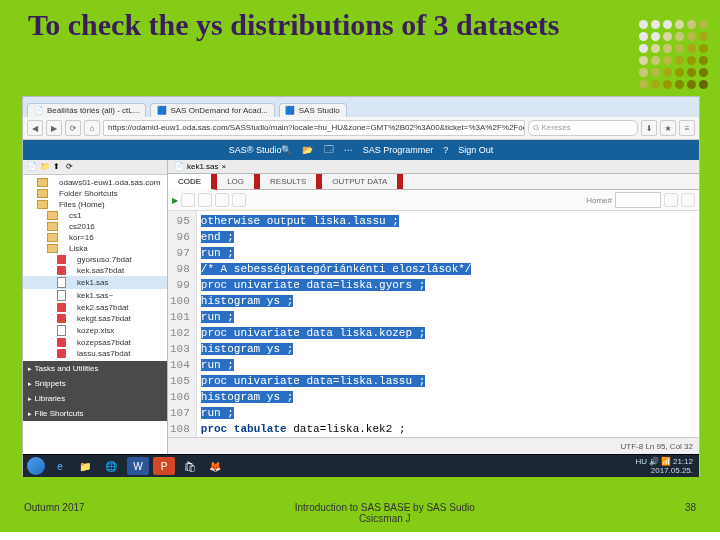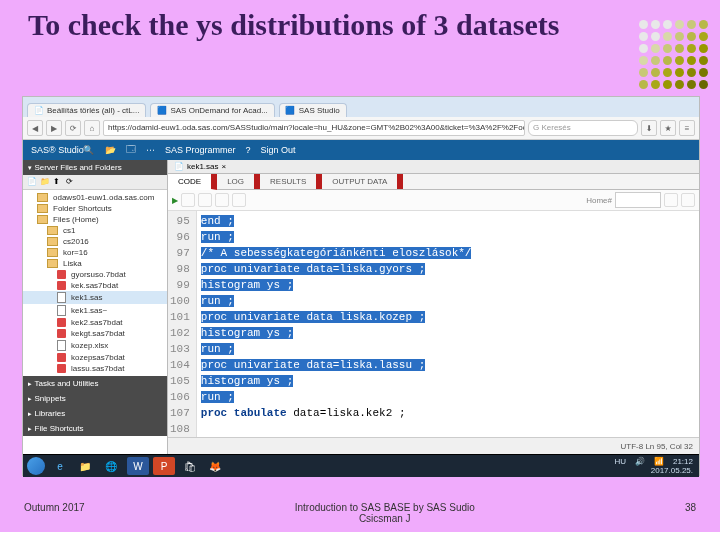--- a/index.html
+++ b/index.html
@@ -1,37 +1,37 @@
 <!DOCTYPE html>
 <html><head>
 <meta charset="utf-8">
 <style>
 html,body{margin:0;padding:0;font-family:Arial,Helvetica,sans-serif;background:#fff;width:720px;height:540px;overflow:hidden}
-.slide{position:relative;width:720px;height:532px;background:#f0abfc}
+.slide{position:relative;width:720px;height:532px;background:#84cc16}
 .title{position:absolute;left:28px;top:8px;font-family:Georgia,'Times New Roman',serif;font-size:30px;font-weight:bold;color:#3b1d5c;line-height:1.15}
 .dots{position:absolute;right:12px;top:20px;display:grid;grid-template-columns:repeat(6,9px);grid-template-rows:repeat(6,9px);gap:3px}
 .dots span{width:9px;height:9px;border-radius:50%}
 .screenshot{position:absolute;left:22px;top:96px;width:676px;height:378px;background:#fff;border:1px solid #bbb}
 .chrome-tabs{height:20px;background:#d9e6f4;display:flex;align-items:flex-end;font-size:8px;color:#333}
 .chrome-tab{background:#f3f3f3;border:1px solid #b8c8dc;border-bottom:none;border-radius:4px 4px 0 0;padding:2px 6px;margin-left:4px;display:flex;align-items:center;gap:3px}
 .addr{height:22px;background:#f6f6f6;border-bottom:1px solid #ccc;display:flex;align-items:center;padding:0 4px;gap:3px;font-size:8px;color:#666}
 .nav-btn{width:14px;height:14px;border:1px solid #ccc;border-radius:2px;display:flex;align-items:center;justify-content:center;font-size:8px}
 .url{flex:1;height:14px;background:#fff;border:1px solid #ccc;border-radius:2px;padding:0 4px;overflow:hidden;white-space:nowrap;line-height:14px;font-size:8px;color:#333}
 .search{width:100px;height:14px;background:#fff;border:1px solid #ccc;border-radius:6px;padding:0 4px;font-size:8px;color:#999;line-height:14px}
-.sasbar{height:20px;background:#155f9b;color:#fff;display:flex;align-items:center;justify-content:flex-start;padding:0 8px;font-size:9px}
+.sasbar{height:20px;background:#155f9b;color:#fff;display:flex;align-items:center;justify-content:center;padding:0 8px;font-size:9px}
 .sasbar-right{display:flex;gap:10px;align-items:center}
 .workspace{display:flex;height:294px}
 .sidebar{width:144px;background:#fff;border-right:1px solid #bbb;font-size:8px;overflow:hidden}
 .side-hdr{background:#4a4a4a;color:#fff;padding:3px 5px;font-size:8px;display:flex;align-items:center}
 .side-hdr::before{content:'▸';margin-right:3px;font-size:7px}
 .side-hdr.open::before{content:'▾'}
 .side-tools{background:#ececec;border-bottom:1px solid #ccc;padding:2px 4px;display:flex;gap:3px}
 .side-tools span{width:10px;height:10px;display:inline-block}
 .tree{padding:2px 0}
-.tree-item{padding:1px 0 1px 14px;display:flex;align-items:center;gap:5px;color:#333;white-space:nowrap}
+.tree-item{padding:1px 0 1px 14px;display:flex;align-items:center;gap:11px;color:#333;white-space:nowrap}
 .tree-item.l2{padding-left:24px}
 .tree-item.l3{padding-left:34px}
 .tree-item.sel{background:#d5e7f7}
 .folder-icon{width:9px;height:7px;background:#f0c674;border:1px solid #c49b3a;display:inline-block}
 .file-icon{width:7px;height:9px;background:#fff;border:1px solid #888;display:inline-block;position:relative}
 .ds-icon{width:9px;height:9px;background:#d44;border-radius:1px;display:inline-block}
 .editor{flex:1;display:flex;flex-direction:column;background:#fff}
 .editor-tabname{background:#ececec;border-bottom:1px solid #bbb;padding:2px 6px;font-size:8px;display:flex;align-items:center;gap:3px}
 .editor-tabs{display:flex;background:#f4f4f4;border-bottom:1px solid #bbb;font-size:8px}
 .etab{padding:3px 10px;border-right:6px solid #b91c1c;color:#555}
@@ -130,21 +130,20 @@
       <span>📂</span>
       <span>🗔</span>
       <span>⋯</span>
       <span>SAS Programmer</span>
       <span>?</span>
       <span>Sign Out</span>
     </div>
   </div>
   <div class="workspace">
     <div class="sidebar">
-      <div class="side-hdr open">Server Files and Folders</div>
       <div class="side-tools">
         <span>📄</span>
             <span>📁</span>
             <span>⬆</span>
             <span>⟳</span>
       </div>
       <div class="tree" id="tree">
             <div class="tree-item ">
               <span class="folder-icon"></span>
               <span>odaws01-euw1.oda.sas.com</span>
@@ -245,20 +244,21 @@
               <div>101</div>
               <div>102</div>
               <div>103</div>
               <div>104</div>
               <div>105</div>
               <div>106</div>
               <div>107</div>
               <div>108</div>
             </div>
         <div class="lines" id="codelines">
+              <div class="line"><span class="hl">otherwise output liska.lassu ;</span></div>
               <div class="line"><span class="hl">end ;</span></div>
               <div class="line"><span class="hl">run ;</span></div>
               <div class="line"><span class="hl">/* A sebességkategóriánkénti eloszlások*/</span></div>
               <div class="line"><span class="hl">proc univariate data=liska.gyors ;</span></div>
               <div class="line"><span class="hl">histogram ys ;</span></div>
               <div class="line"><span class="hl">run ;</span></div>
               <div class="line"><span class="hl">proc univariate data liska.kozep ;</span></div>
               <div class="line"><span class="hl">histogram ys ;</span></div>
               <div class="line"><span class="hl">run ;</span></div>
               <div class="line"><span class="hl">proc univariate data=liska.lassu ;</span></div>
@@ -275,21 +275,21 @@
   <div class="taskbar">
     <div class="tb-win"></div>
     <div class="tb-btn" style="color:#5bf">e</div>
     <div class="tb-btn">📁</div>
     <div class="tb-btn">🌐</div>
     <div class="tb-btn" style="background:#2b579a">W</div>
     <div class="tb-btn" style="background:#d24726">P</div>
     <div class="tb-btn">🛍</div>
     <div class="tb-btn">🦊</div>
     <div class="tb-clock">
-      <div style="display:flex;gap:9px;align-items:center;justify-content:flex-end">
+      <div style="display:flex;gap:2px;align-items:center;justify-content:flex-end">
             <span>HU</span>
             <span>🔊</span>
             <span>📶</span>
             <span>21:12</span>
           </div>
       <div>2017.05.25.</div>
     </div>
   </div>
 </div>
 

